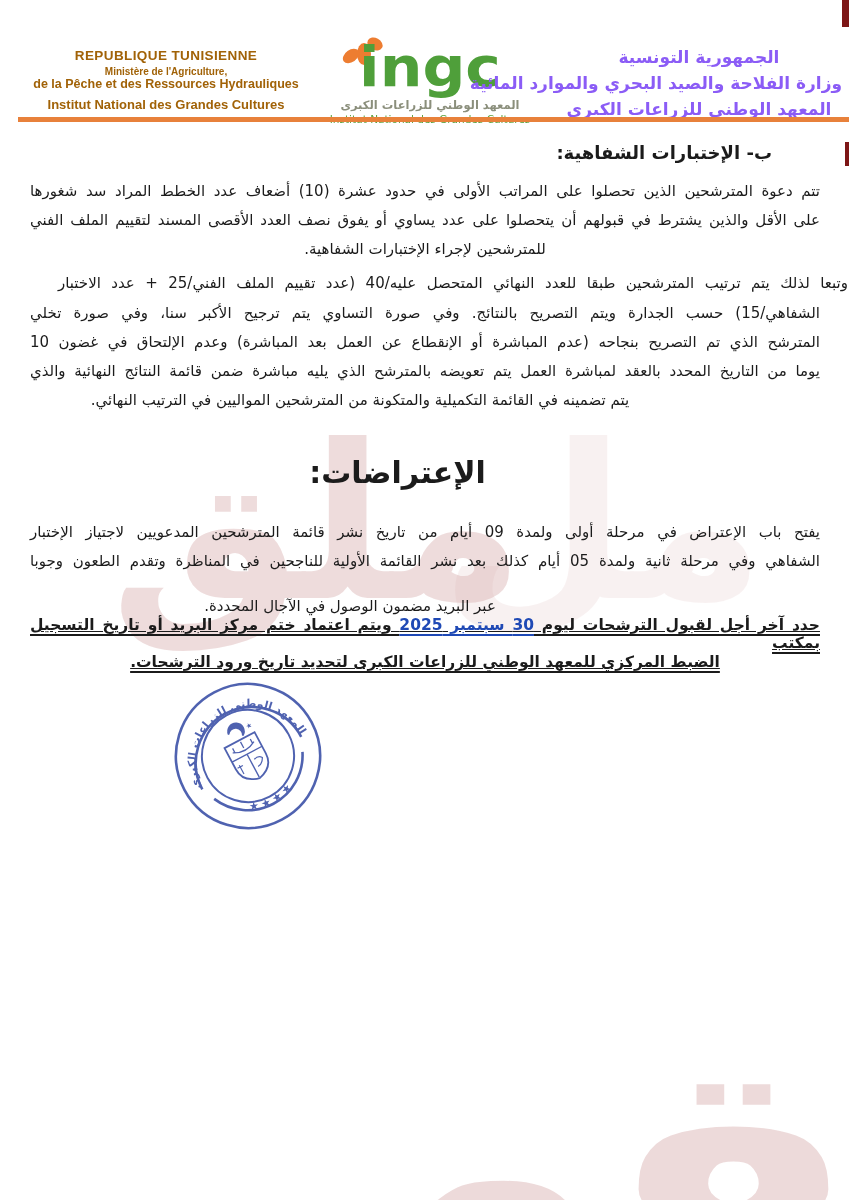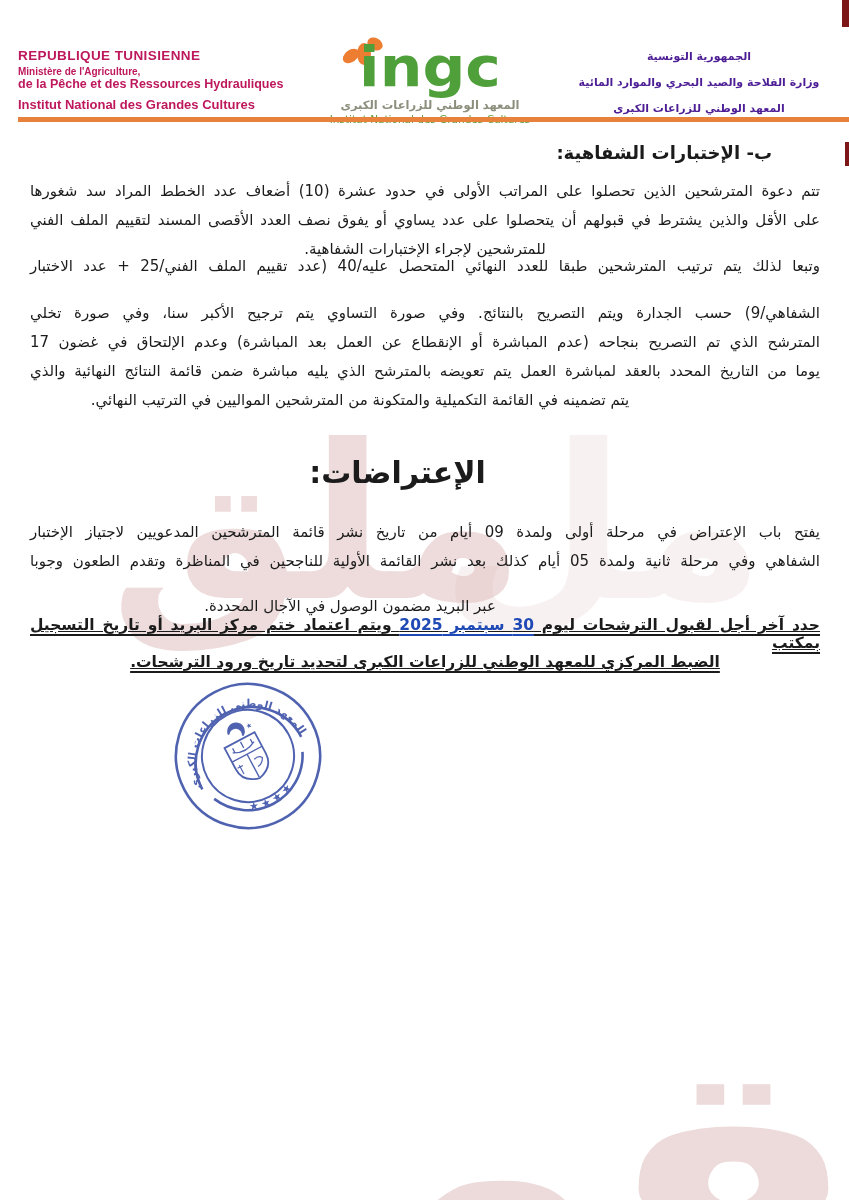--- a/index.html
+++ b/index.html
@@ -1,36 +1,36 @@
 <!DOCTYPE html>
 <html><head>
 <meta charset="utf-8">
 <style>
   html,body{margin:0;padding:0;background:#ffffff;}
   .page{position:relative;width:849px;height:1200px;background:#fff;overflow:hidden;
         font-family:"DejaVu Sans",sans-serif;color:#1b1b1b;}
   .abs{position:absolute;}
 
   
-  .hdr-left{left:18px;top:48px;width:296px;text-align:left;
-            font-family:"Liberation Sans",sans-serif;font-weight:bold;color:#be185d;}
+  .hdr-left{left:18px;top:48px;width:296px;text-align:center;
+            font-family:"Liberation Sans",sans-serif;font-weight:bold;color:#a16207;}
   .hdr-left .l1{font-size:13.5px;letter-spacing:.4px;margin-bottom:3px;}
   .hdr-left .l2{font-size:10px;}
   .hdr-left .l3{font-size:12.5px;margin-bottom:6px;}
   .hdr-left .l4{font-size:13px;}
 
   .logo-box{left:310px;top:22px;width:240px;text-align:center;margin-top:16px;}
   .logo-word{font-size:60px;line-height:58px;font-weight:bold;color:#4f9f3a;
              letter-spacing:0px;transform:scaleY(.92);}
   .logo-leaves{position:absolute;left:24px;top:-6px;}
   .logo-ar{font-size:11.5px;font-weight:bold;color:#8b8f7c;direction:rtl;margin-top:2px;}
   .logo-lat{font-size:10.5px;color:#5aa03c;margin-top:1px;}
 
   .hdr-right{left:556px;top:44px;width:286px;text-align:center;direction:rtl;
-             font-weight:bold;color:#4c1d95;font-size:11px;line-height:26px;white-space:nowrap;}
+             font-weight:bold;color:#8b5cf6;font-size:17px;line-height:26px;white-space:nowrap;}
 
   .hdr-rule{left:18px;top:117px;width:831px;height:5px;background:#e8813b;}
   .edge-mark1{left:842px;top:0;width:7px;height:27px;background:#7d1616;}
   .edge-mark2{left:845px;top:142px;width:4px;height:24px;background:#7d1616;}
 
   
   .wm{position:absolute;color:#d8aeae;font-weight:bold;direction:rtl;pointer-events:none;z-index:0;}
   .wm1{left:110px;top:398px;font-size:215px;opacity:.42;letter-spacing:6px;}
   .wm2{left:440px;top:398px;font-size:215px;opacity:.16;}
   .wm3{left:215px;top:1002px;font-size:280px;opacity:.45;transform:scaleX(1.35);transform-origin:left top;}
@@ -88,23 +88,23 @@
   <div class="abs hdr-rule"></div>
   <div class="abs edge-mark1"></div>
   <div class="abs edge-mark2"></div>
 
   <div class="hb" style="top:142px;">ب- الإختبارات الشفاهية:</div>
 
   <div class="line" style="top:182px;">تتم دعوة المترشحين الذين تحصلوا على المراتب الأولى في حدود عشرة (10) أضعاف عدد الخطط المراد سد شغورها</div>
   <div class="line" style="top:211px;">على الأقل والذين يشترط في قبولهم أن يتحصلوا على عدد يساوي أو يفوق نصف العدد الأقصى المسند لتقييم الملف الفني</div>
   <div class="line center" style="top:240px;">للمترشحين لإجراء الإختبارات الشفاهية.</div>
 
-  <div class="line" style="top:257px;">وتبعا لذلك يتم ترتيب المترشحين طبقا للعدد النهائي المتحصل عليه/40 (عدد تقييم الملف الفني/25 + عدد الاختبار</div>
-  <div class="line" style="top:304px;">الشفاهي/9) حسب الجدارة ويتم التصريح بالنتائج. وفي صورة التساوي يتم ترجيح الأكبر سنا، وفي صورة تخلي</div>
-  <div class="line" style="top:333px;">المترشح الذي تم التصريح بنجاحه (عدم المباشرة أو الإنقطاع عن العمل بعد المباشرة) وعدم الإلتحاق في غضون 17</div>
+  <div class="line" style="top:274px;margin-left:28px;">وتبعا لذلك يتم ترتيب المترشحين طبقا للعدد النهائي المتحصل عليه/40 (عدد تقييم الملف الفني/25 + عدد الاختبار</div>
+  <div class="line" style="top:304px;">الشفاهي/15) حسب الجدارة ويتم التصريح بالنتائج. وفي صورة التساوي يتم ترجيح الأكبر سنا، وفي صورة تخلي</div>
+  <div class="line" style="top:333px;">المترشح الذي تم التصريح بنجاحه (عدم المباشرة أو الإنقطاع عن العمل بعد المباشرة) وعدم الإلتحاق في غضون 10</div>
   <div class="line" style="top:362px;">يوما من التاريخ المحدد بالعقد لمباشرة العمل يتم تعويضه بالمترشح الذي يليه مباشرة ضمن قائمة النتائج النهائية والذي</div>
   <div class="line center w660" style="top:391px;">يتم تضمينه في القائمة التكميلية والمتكونة من المترشحين المواليين في الترتيب النهائي.</div>
 
   <div class="obj-h" style="top:455px;">الإعتراضات:</div>
 
   <div class="line" style="top:523px;">يفتح باب الإعتراض في مرحلة أولى ولمدة 09 أيام من تاريخ نشر قائمة المترشحين المدعويين لاجتياز الإختبار</div>
   <div class="line" style="top:552px;">الشفاهي وفي مرحلة ثانية ولمدة 05 أيام كذلك بعد نشر القائمة الأولية للناجحين في المناظرة وتقدم الطعون وجوبا</div>
   <div class="line center w640" style="top:597px;">عبر البريد مضمون الوصول في الآجال المحددة.</div>
 
   <div class="line bold-u" style="top:616px;font-size:15.5px;">

